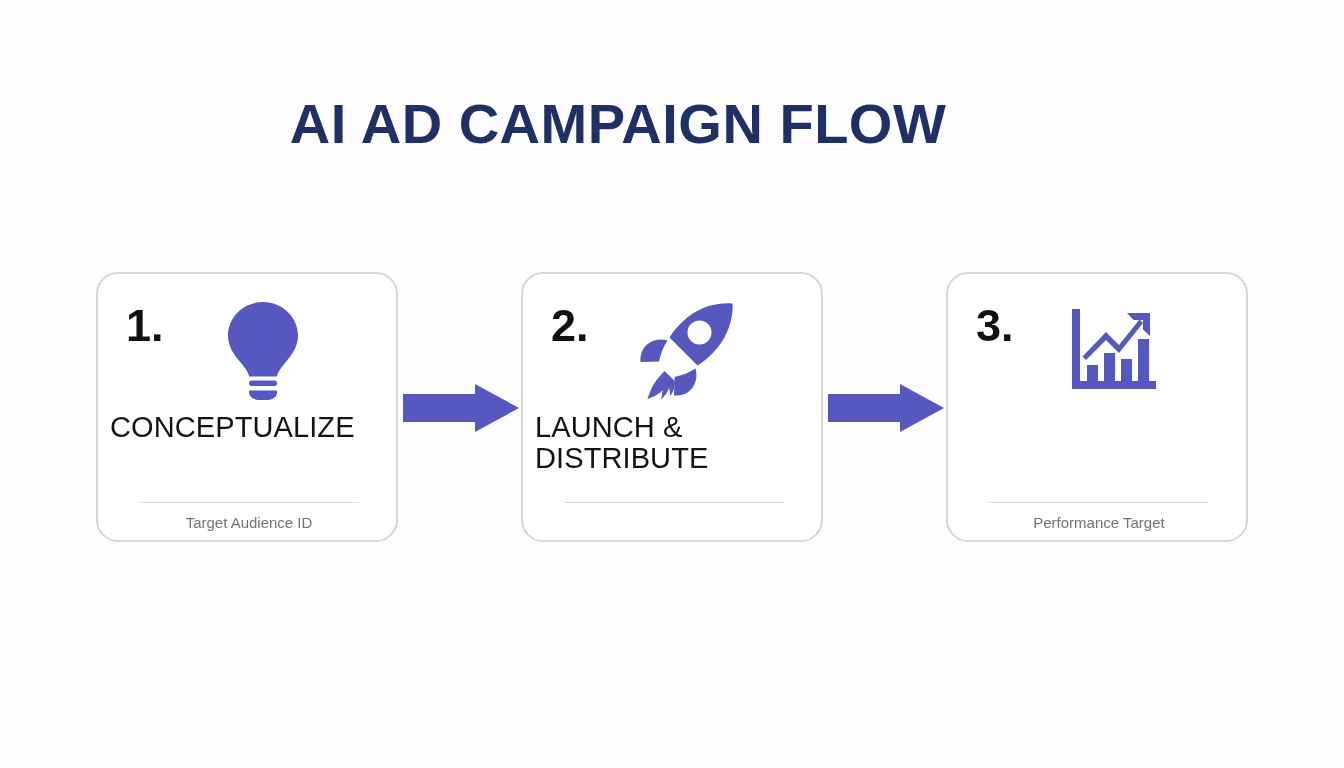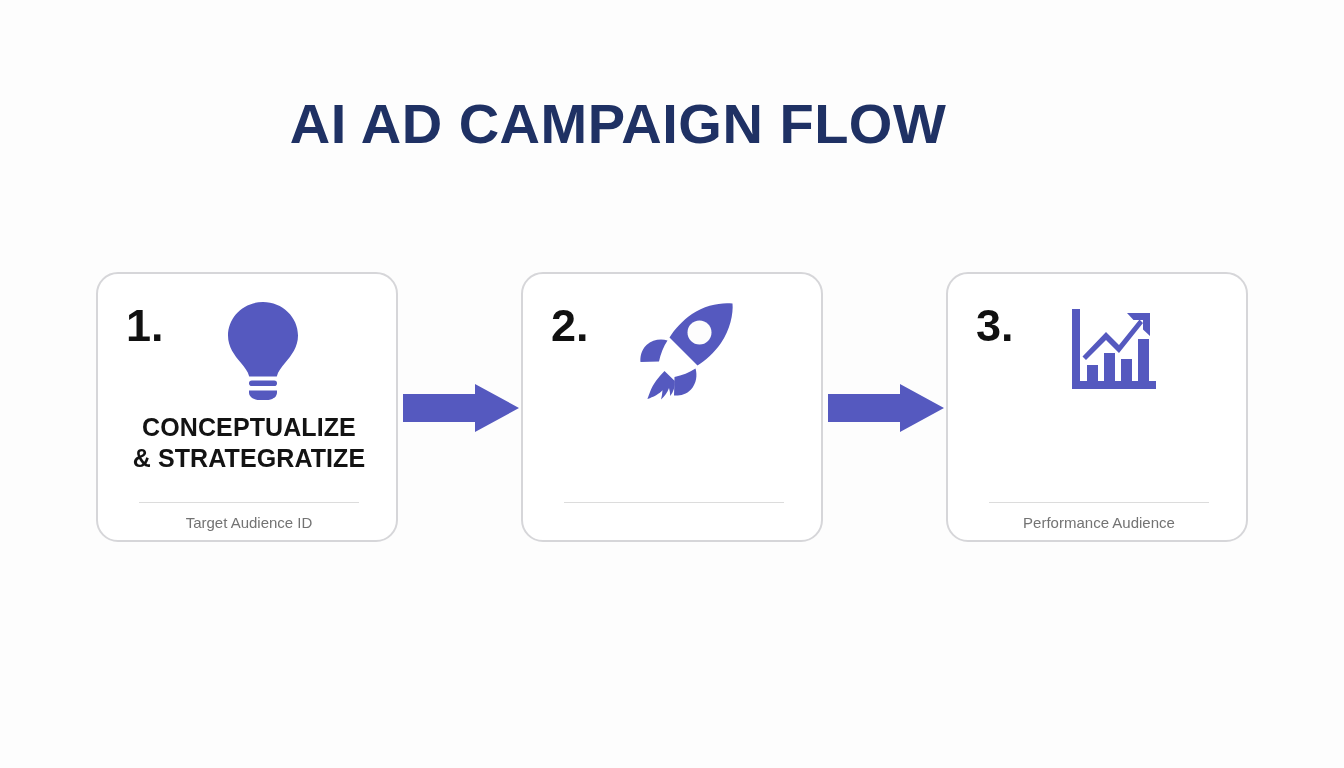--- a/index.html
+++ b/index.html
@@ -91,23 +91,23 @@
     padding-left: 28px;
   }
 
   .step-icon svg { display: block; }
 
   .card-title {
     position: absolute;
     top: 138px;
     left: 12px;
     width: 278px;
-    text-align: center;
-    font-size: 25px;
-    font-weight: bold;
+    text-align: left;
+    font-size: 29px;
+    font-weight: normal;
     color: #131313;
     line-height: 31px;
     letter-spacing: 0.1px;
   }
 
   .card-divider {
     position: absolute;
     top: 228px;
     left: 41px;
     width: 220px;
@@ -152,21 +152,20 @@
         <div class="step-icon">
           <svg width="74" height="100" viewBox="0 0 74 100" aria-hidden="true">
             <path d="M37 2 C17.5 2 2 17.2 2 35.6 C2 47.2 8.6 55.4 14.6 62.6 C18.6 67.4 22 71.6 23.2 76.4 L50.8 76.4 C52 71.6 55.4 67.4 59.4 62.6 C65.4 55.4 72 47.2 72 35.6 C72 17.2 56.5 2 37 2 Z" fill="#5559bf"></path>
             <rect x="23" y="80.5" width="28" height="5.6" rx="2.8" fill="#5559bf"></rect>
             <path d="M23 90.4 L51 90.4 L51 92.5 C51 97.2 46 100.5 37 100.5 C28 100.5 23 97.2 23 92.5 Z" fill="#5559bf"></path>
           </svg>
         </div>
       </div>
       <div class="card-title">
         <span>CONCEPTUALIZE</span><br>
-        <span>&amp; STRATEGRATIZE</span>
       </div>
       <div class="card-divider"></div>
       <div class="card-caption">Target Audience ID</div>
     </div>
 
     <div class="flow-arrow arrow-1">
       <svg width="116" height="48" viewBox="0 0 116 48" aria-hidden="true">
         <path d="M0 10 L72 10 L72 0 L116 24 L72 48 L72 38 L0 38 Z" fill="#5559bf"></path>
       </svg>
     </div>
@@ -184,20 +183,24 @@
 
               <path d="M56.5 68.5 C50.5 72.5 43 75.5 35.5 77 L35 95.5 C39.5 96 47 95 52 89.5 C57.5 83.5 58.5 75 56.5 68.5 Z"></path>
 
               <path d="M25.5 71 C20 76.5 14 84 11 92 C9.5 96 8.5 99 8.5 99 C8.5 99 13 97.5 17.5 95 C20 93.6 22 92 23.5 90.3 C23.3 93.4 22.8 96.6 22 99.5 C25.5 96.5 28.5 92.5 30 88 C30.8 90.6 31.2 93.4 31.2 96 C34.5 92 36.2 86.5 35.8 81 Z"></path>
 
               <circle cx="60.5" cy="32.5" r="12" fill="#fdfdfd"></circle>
             </g>
           </svg>
         </div>
       </div>
+      <div class="card-title">
+        <span>LAUNCH &amp;</span><br>
+        <span>DISTRIBUTE</span>
+      </div>
       <div class="card-divider"></div>
     </div>
 
     <div class="flow-arrow arrow-2">
       <svg width="116" height="48" viewBox="0 0 116 48" aria-hidden="true">
         <path d="M0 10 L72 10 L72 0 L116 24 L72 48 L72 38 L0 38 Z" fill="#5559bf"></path>
       </svg>
     </div>
 
     <div class="step-card card-3">
@@ -214,17 +217,17 @@
               <rect x="51" y="50" width="11" height="22"></rect>
               <rect x="68" y="30" width="11" height="42"></rect>
 
               <path d="M16 51 L36 31 L49 44 L73 14 L69.5 10.5 L49 36 L36 23 L12.5 47.5 Z"></path>
               <path d="M57 4 L80 4 L80 27 L73 20.5 L73 11 L63.5 11 Z"></path>
             </g>
           </svg>
         </div>
       </div>
       <div class="card-divider"></div>
-      <div class="card-caption">Performance Audience</div>
+      <div class="card-caption">Performance Target</div>
     </div>
 
   </div>
 </div>
 
 </body></html>

